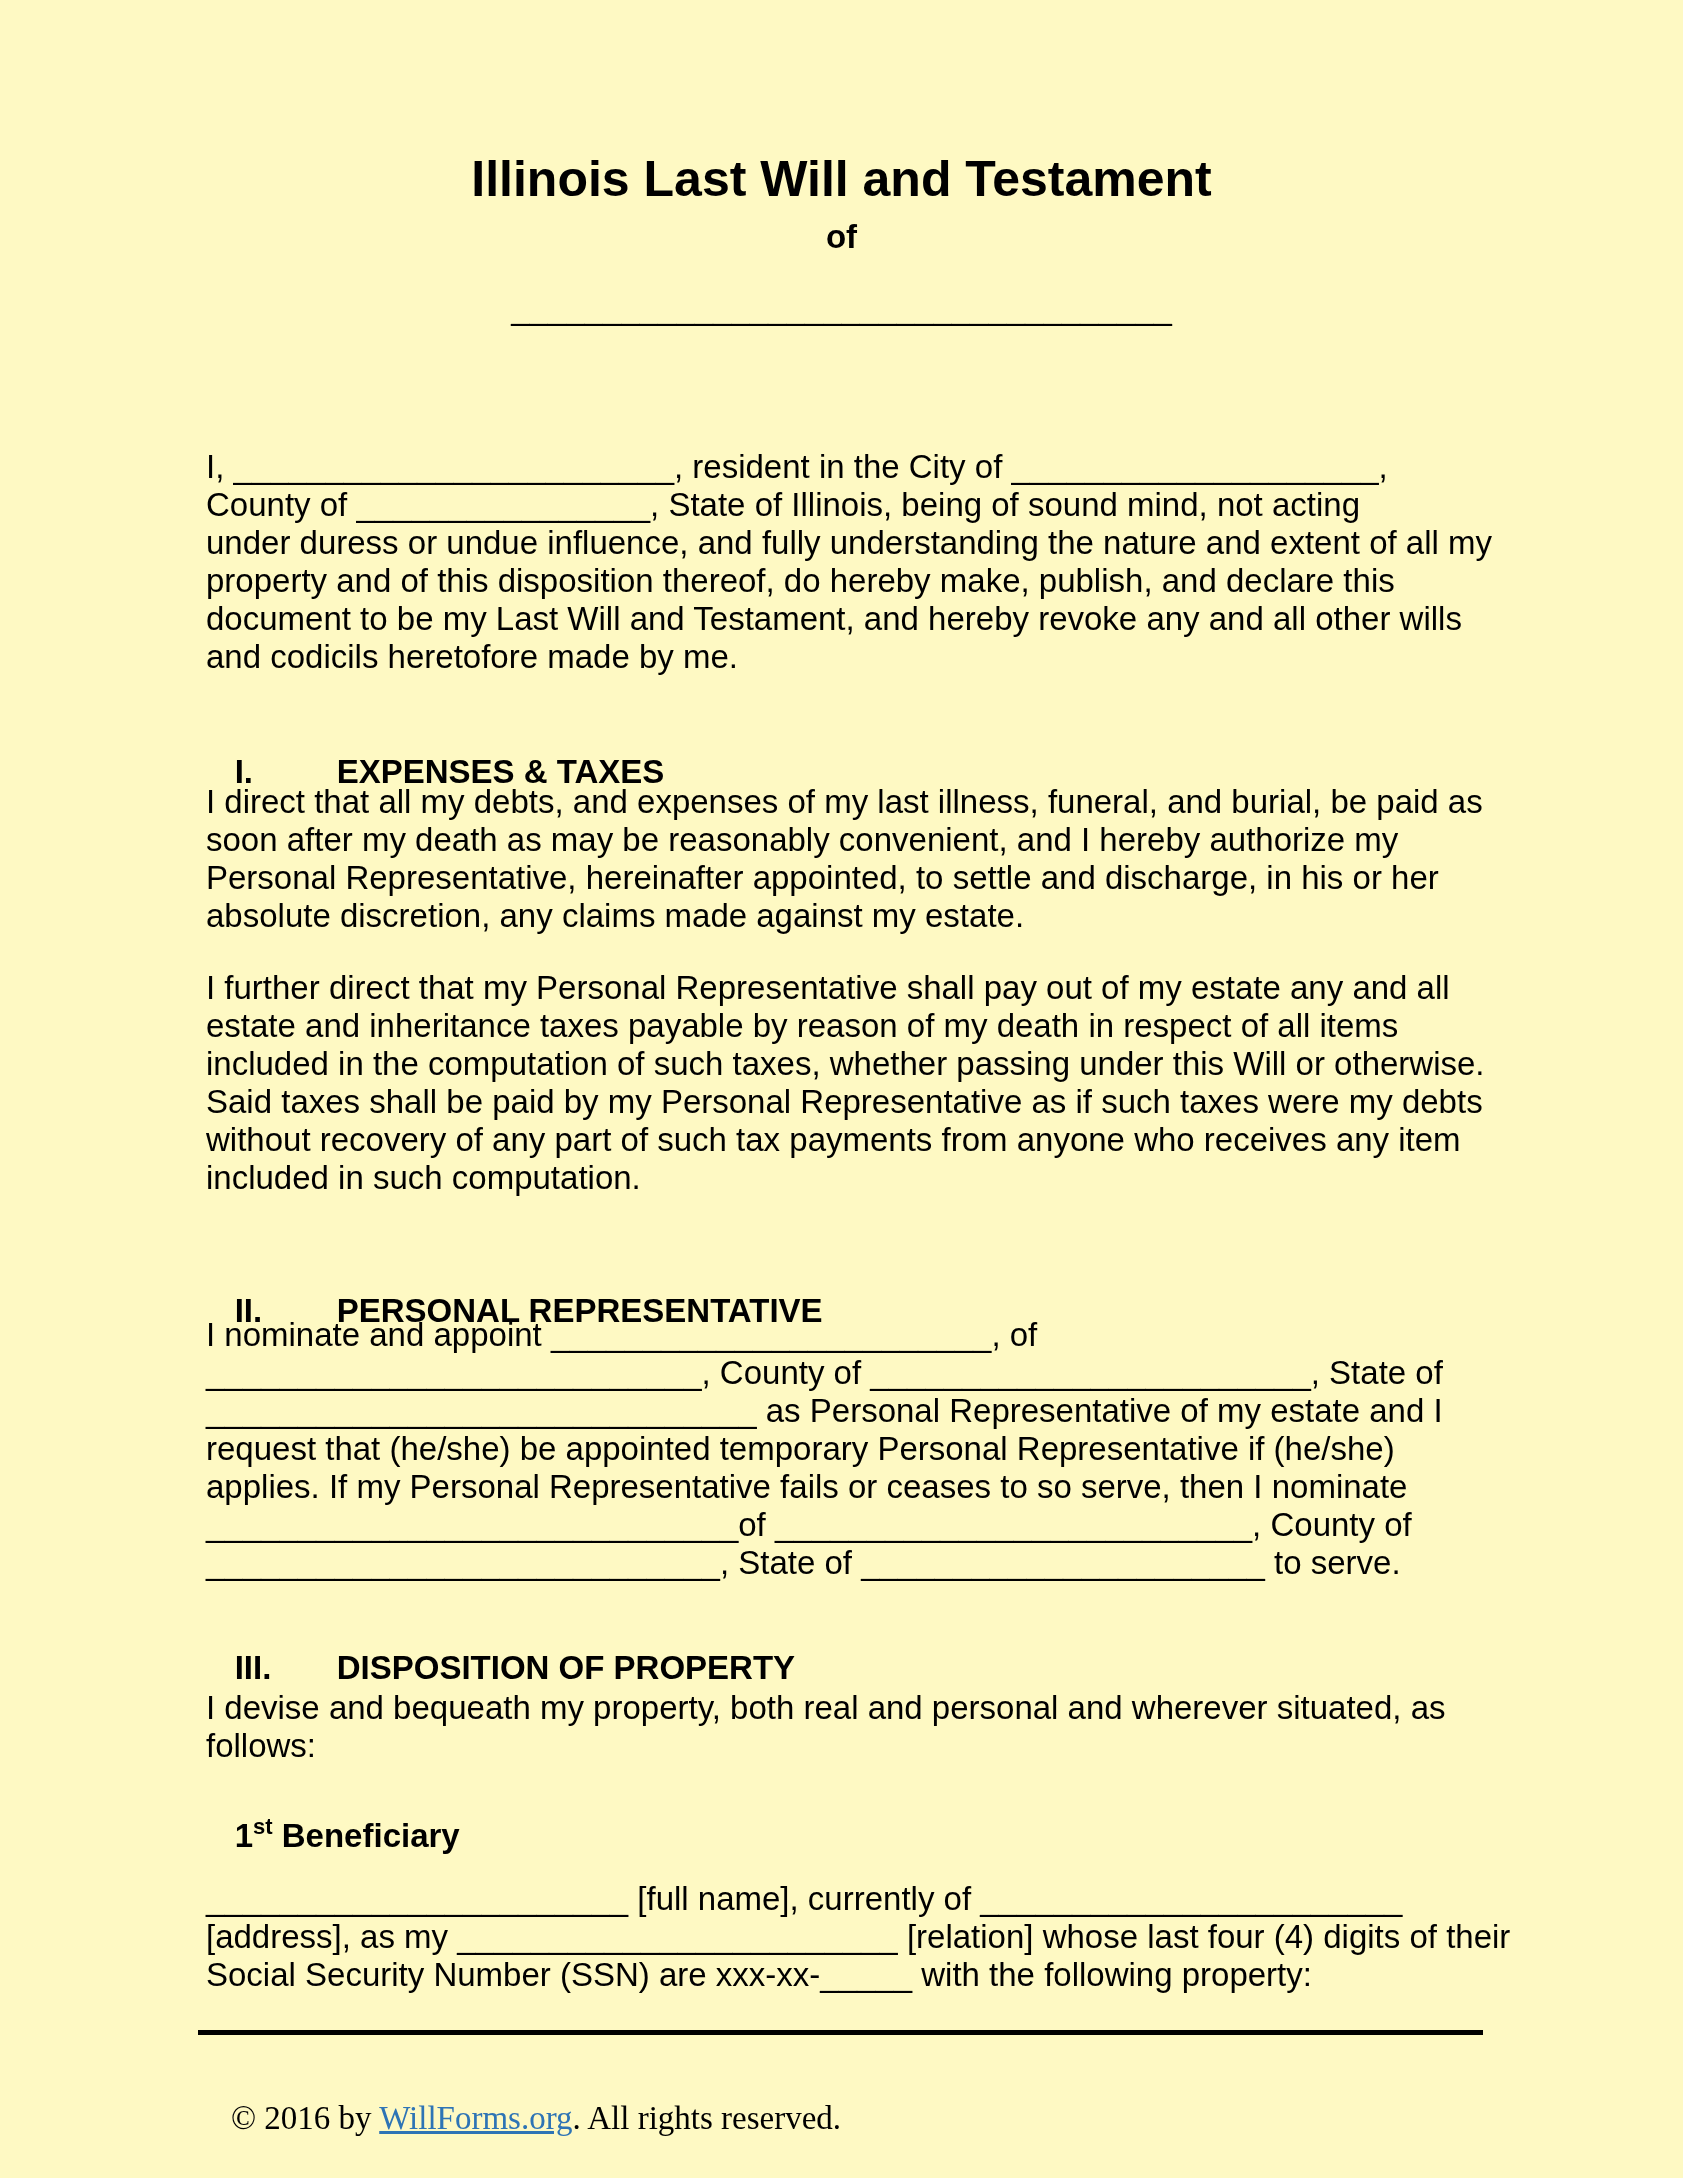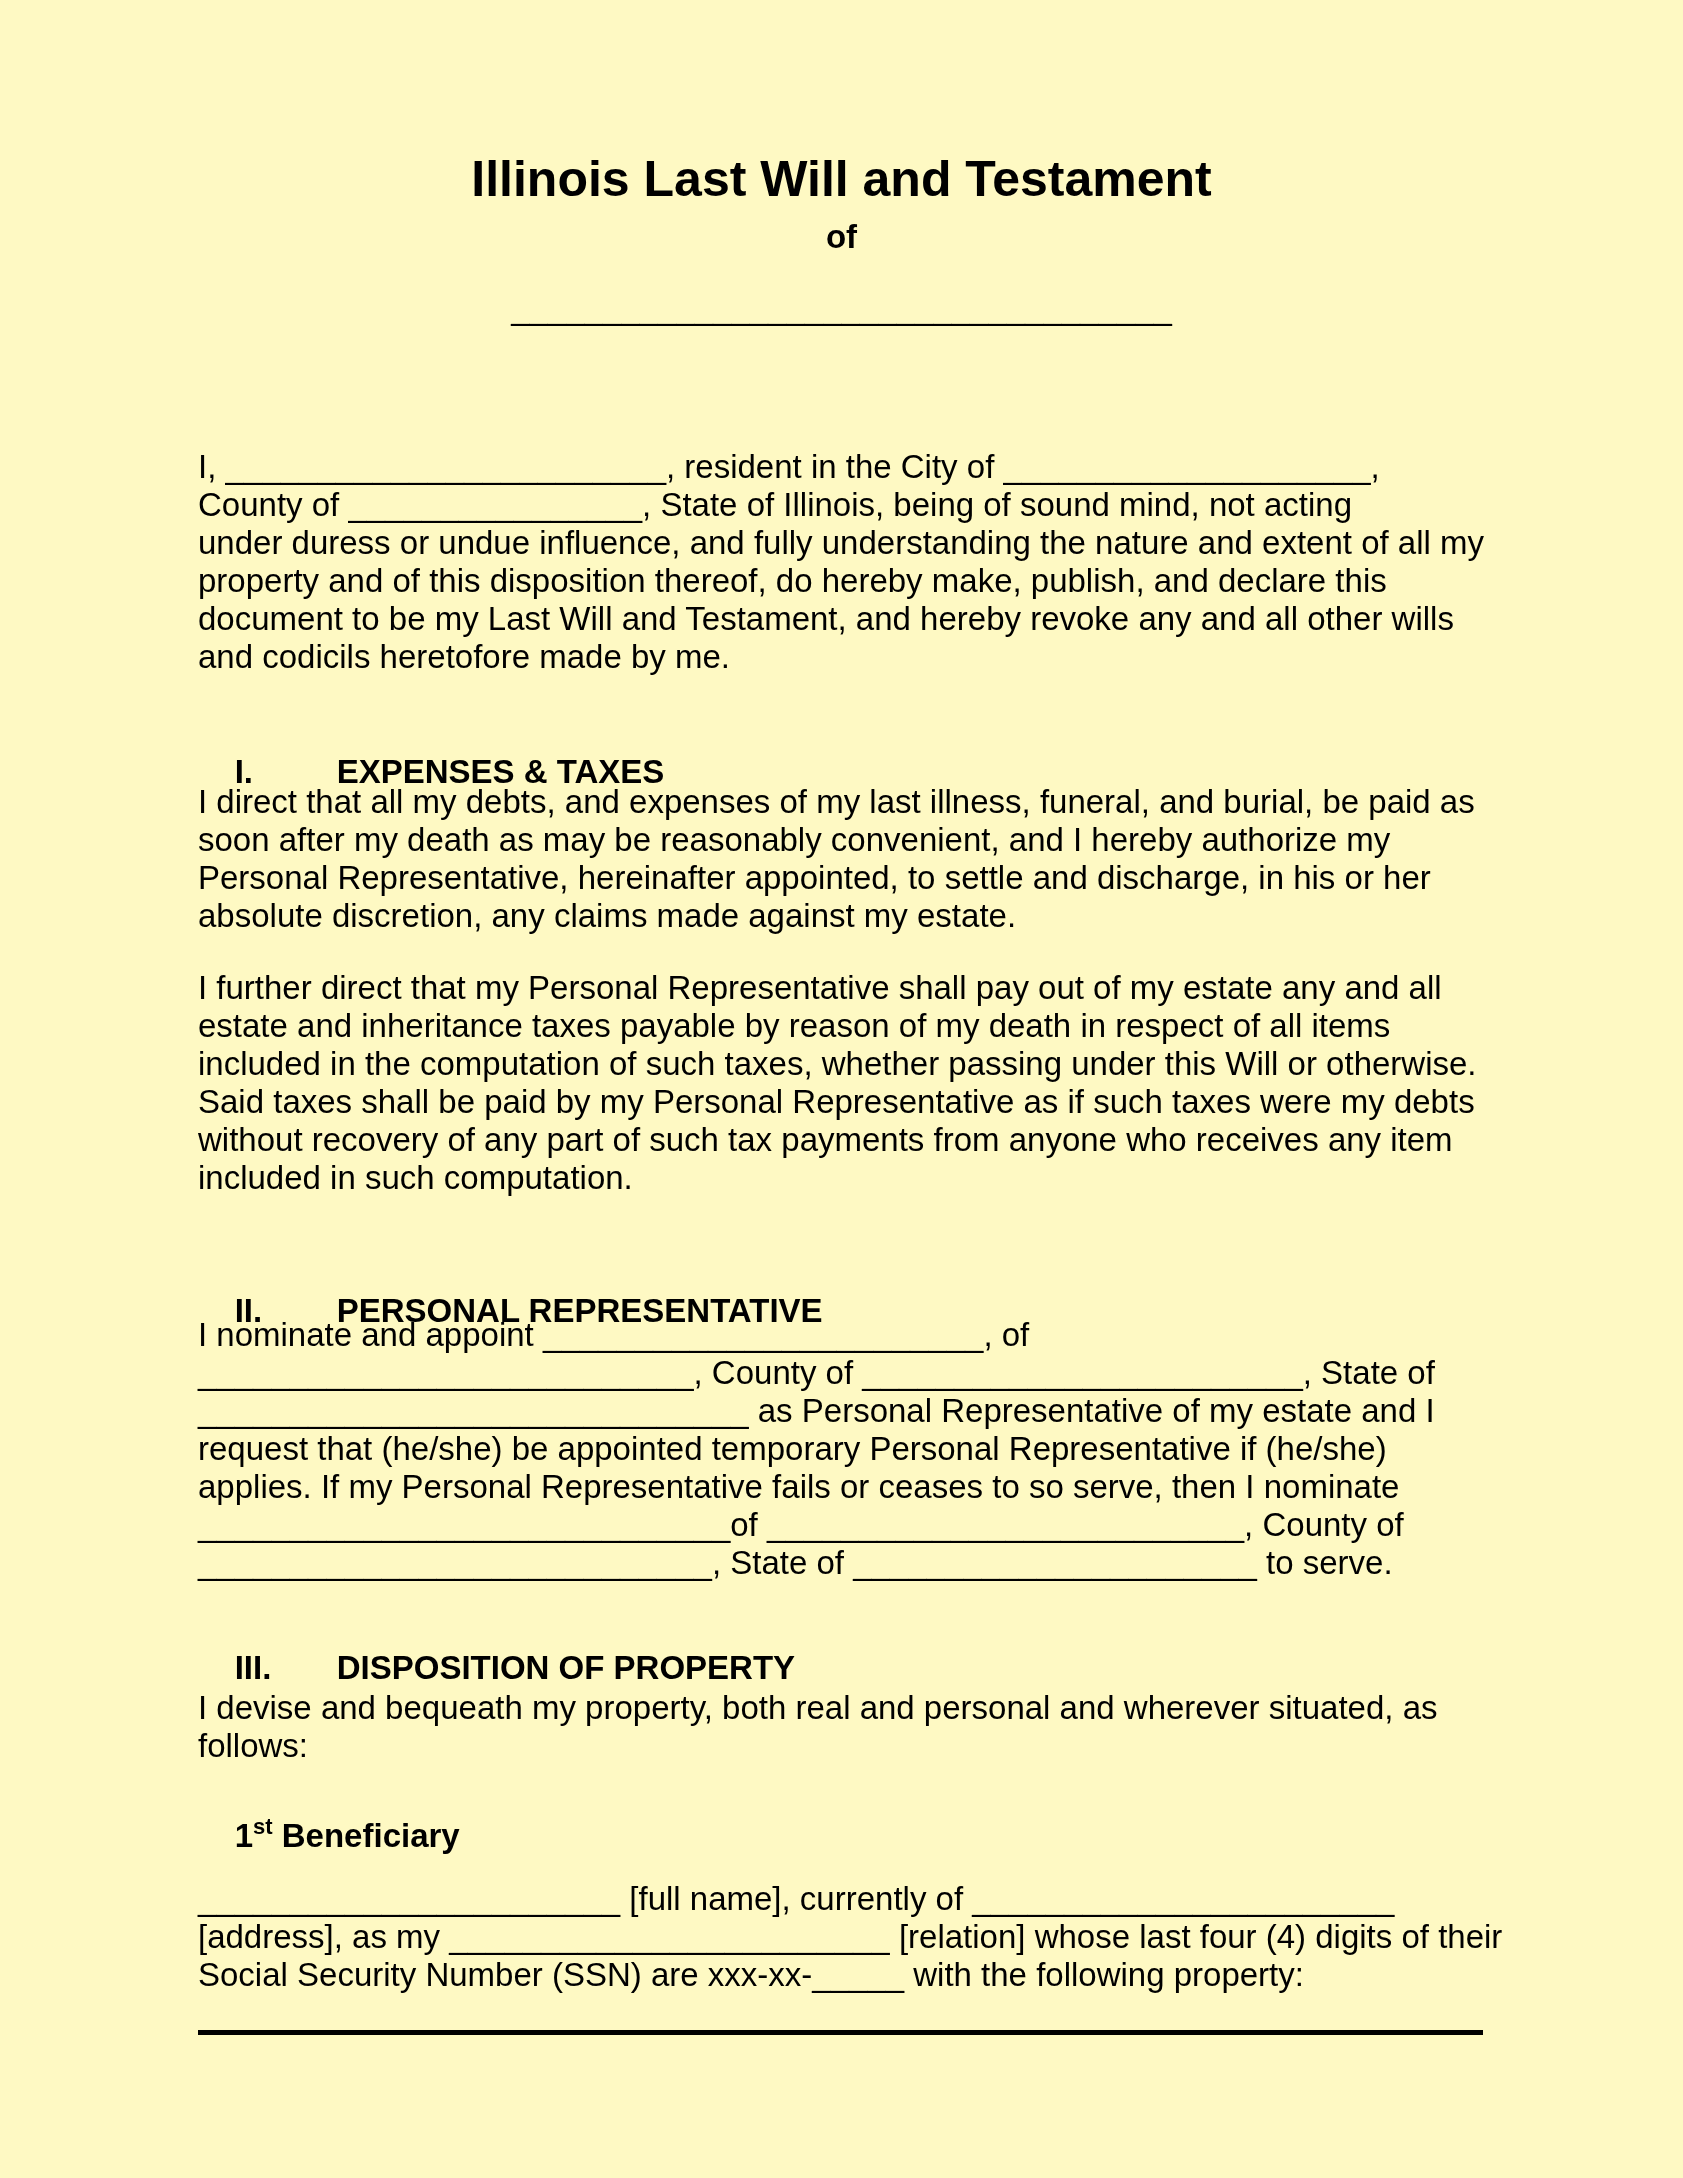--- a/index.html
+++ b/index.html
@@ -33,21 +33,21 @@
   .doc-subtitle {
     top: 218px;
     font-weight: bold;
   }
   .name-blank {
     top: 289px;
     letter-spacing: 0;
   }
   .block {
     position: absolute;
-    left: 198px;
+    left: 206px;
     width: 1317px;
     white-space: pre-line;
   }
   .heading {
     position: absolute;
     left: 198px;
     width: 1317px;
     font-weight: bold;
     white-space: pre;
   }
@@ -157,15 +157,18 @@
   <div id="beneficiary-label">
     <span>1</span><span class="sup">st</span><span> Beneficiary</span>
   </div>
 
   <div class="block" id="p-beneficiary">_______________________ [full name], currently of _______________________
 [address], as my ________________________ [relation] whose last four (4) digits of their
 Social Security Number (SSN) are xxx-xx-_____ with the following property:</div>
 
   <div class="footer-rule"></div>
 
+  <div class="footer">
+    <span>© 2016 by </span><a>WillForms.org</a><span>. All rights reserved.</span>
+  </div>
 
 </div>
 
 
 </body></html>

